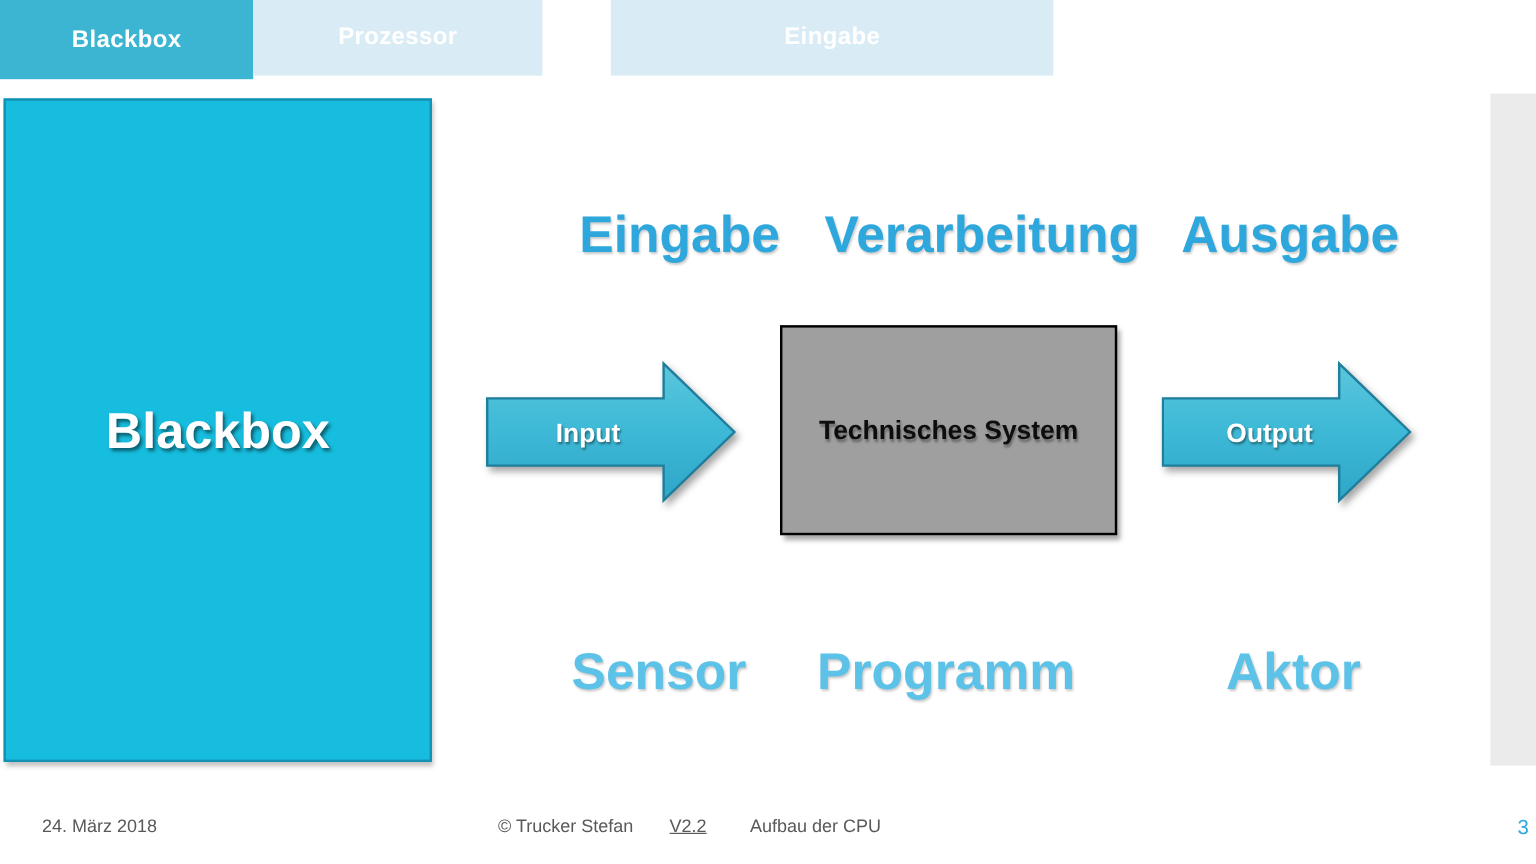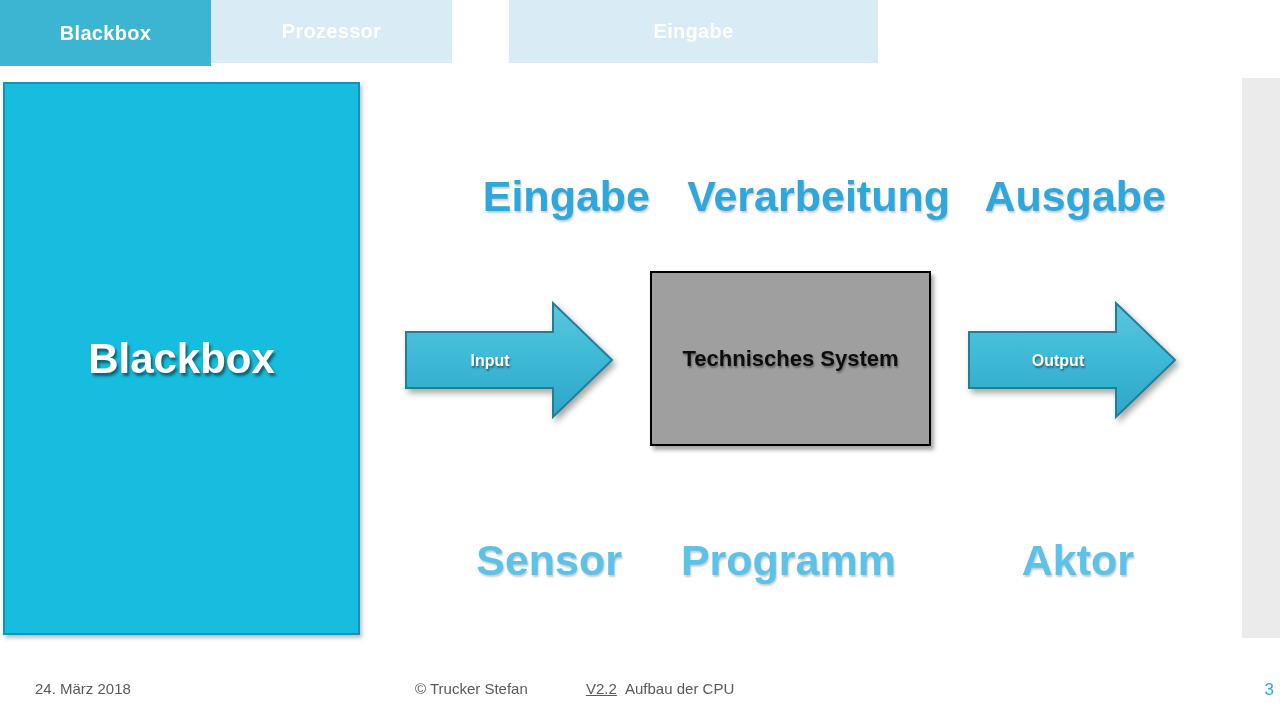--- a/index.html
+++ b/index.html
@@ -40,41 +40,41 @@
   .h-ausgabe{left:940px;width:226px;}
   .s-sensor{left:400px;width:222px;}
   .s-programm{left:650px;width:246px;}
   .s-aktor{left:910px;width:224px;}
   
   .arrow-svg{position:absolute;width:210px;height:120px;filter:drop-shadow(3px 4px 3px rgba(0,0,0,0.35));}
   .arrow-input{left:405px;top:300px;}
   .arrow-output{left:968px;top:300px;}
   .arrow-label{
     position:absolute;top:347px;height:28px;line-height:28px;text-align:center;
-    color:#ffffff;font-size:16px;font-weight:bold;text-shadow:1px 2px 2px rgba(0,0,0,0.45);
+    color:#ffffff;font-size:22px;font-weight:bold;text-shadow:1px 2px 2px rgba(0,0,0,0.45);
   }
   .lbl-input{left:405px;width:170px;}
   .lbl-output{left:968px;width:180px;}
   
   .system-box{
     position:absolute;left:650px;top:271px;width:281px;height:175px;
     background:#9f9f9f;border:2px solid #000000;box-sizing:border-box;
     box-shadow:3px 4px 4px rgba(0,0,0,0.35);
     display:flex;align-items:center;justify-content:center;
   }
   .system-box span{
     color:#0d0d0d;font-size:22px;font-weight:bold;
     text-shadow:1px 2px 2px rgba(0,0,0,0.35);
   }
   
   .footer{position:absolute;left:0;top:676px;width:1184px;height:30px;color:#595959;font-size:15px;}
   .footer div{position:absolute;top:4px;}
   .f-date{left:35px;}
   .f-copy{left:415px;}
-  .f-version{left:586px;text-decoration:underline;}
+  .f-version{left:558px;text-decoration:underline;}
   .f-title{left:625px;}
   .f-page{left:1250px;width:24px;text-align:right;color:#2ea7dc;font-size:17px;top:2px;}
 </style>
 </head>
 <body>
 
 <div class="slide">
 
   <nav class="tabbar">
     <div class="tab active" style="left:0;width:211px;">Blackbox</div>

